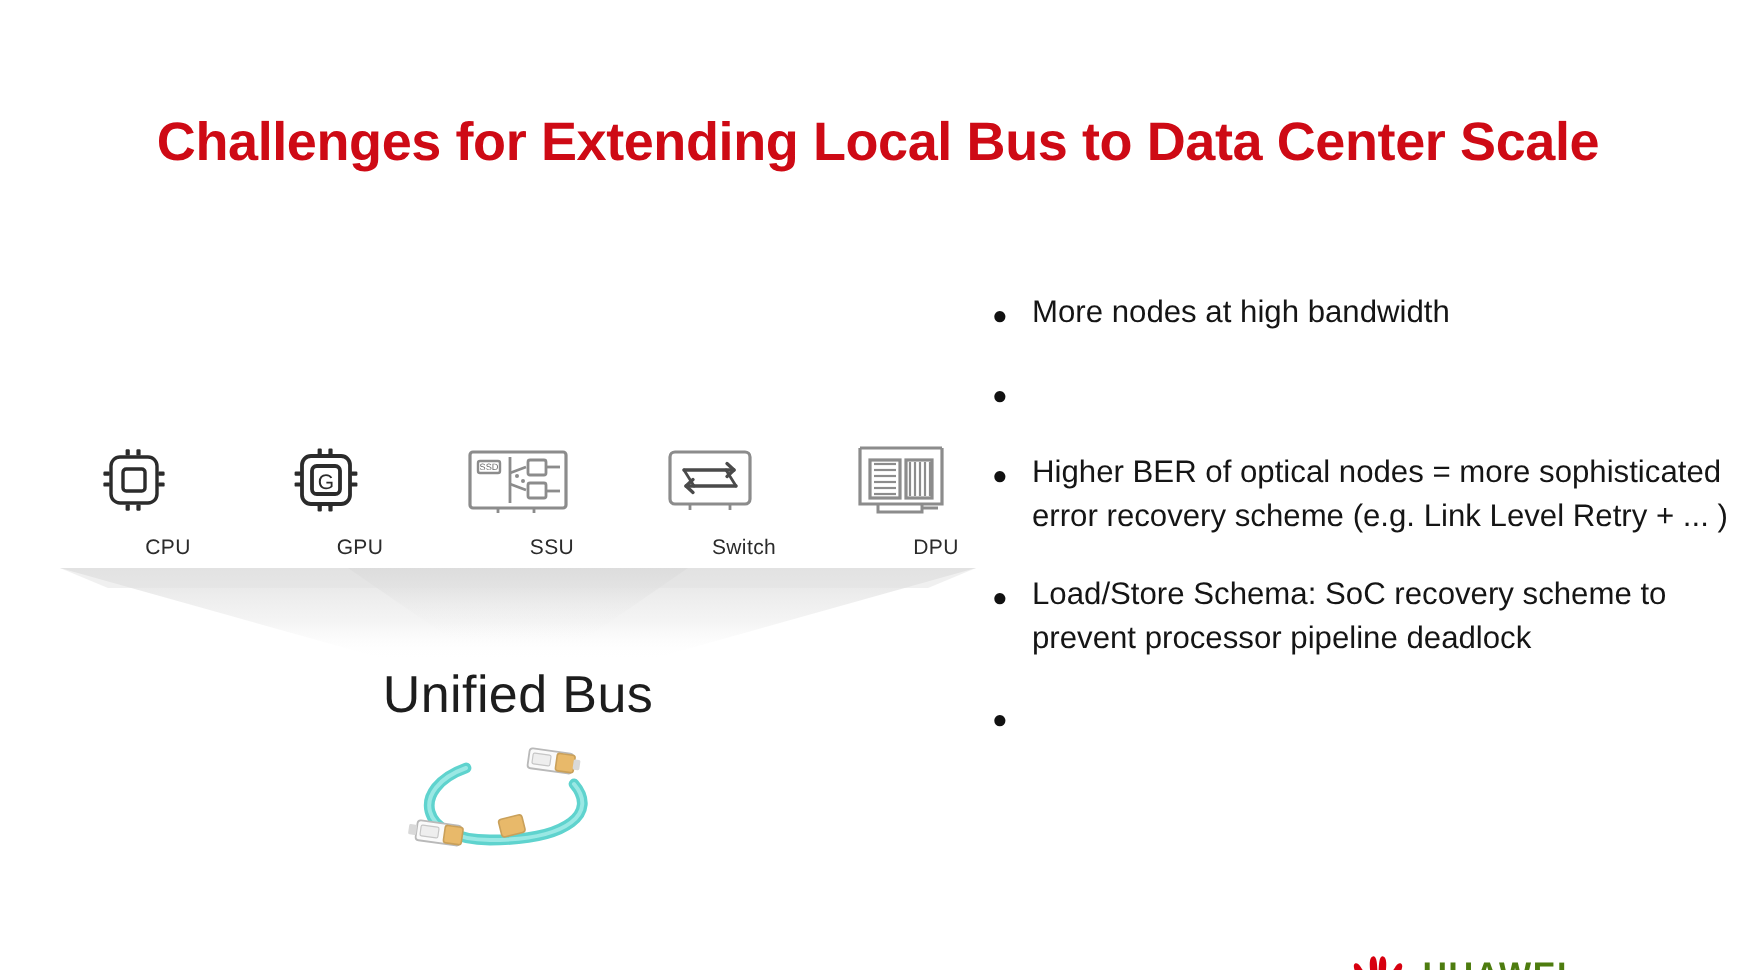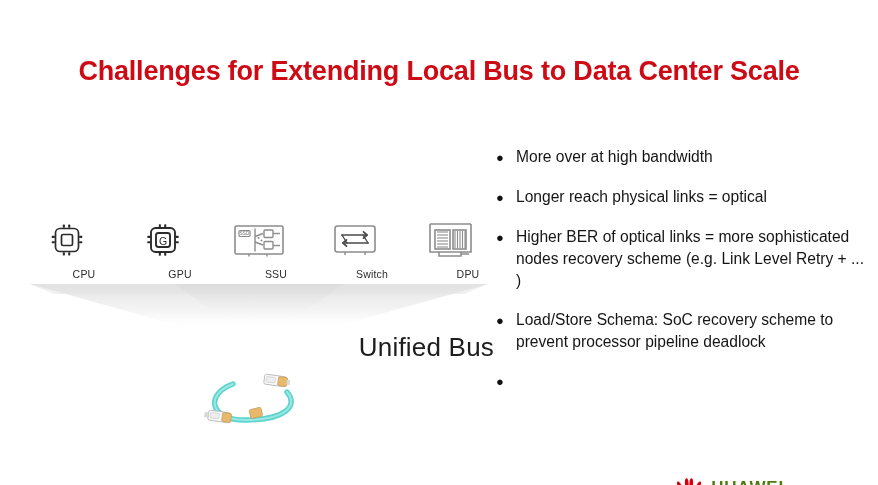--- a/index.html
+++ b/index.html
@@ -72,21 +72,21 @@
     position: absolute;
     left: 0; top: 66px;
     width: 470px; height: 64px;
     pointer-events: none;
   }
 
   #unified-bus-label {
     position: absolute;
     left: 0; top: 114px;
     width: 470px;
-    text-align: right;
+    text-align: center;
     font-size: 26px;
     color: #1d1d1d;
     font-weight: 400;
     letter-spacing: 0.2px;
     font-family: "Liberation Sans", sans-serif;
   }
 
   #cable-wrap {
     position: absolute;
     left: 0; top: 152px;
@@ -323,31 +323,30 @@
         </g>
       </svg>
     </div>
 
   </div>
 
   <div id="bullets">
 
     <div class="bullet">
       <span class="bullet-dot">●</span>
-      <span class="bullet-text">More over at high bandwidth</span>
-    </div>
-
-    <div class="bullet">
-      <span class="bullet-dot">●</span>
-      <span class="bullet-text">Longer reach physical links = optical</span>
-    </div>
-
-    <div class="bullet">
-      <span class="bullet-dot">●</span>
-      <span class="bullet-text">Higher BER of optical links = more sophisticated nodes recovery scheme (e.g. Link Level Retry + ... )</span>
+      <span class="bullet-text">More nodes at high bandwidth</span>
+    </div>
+
+    <div class="bullet">
+      <span class="bullet-dot">●</span>
+    </div>
+
+    <div class="bullet">
+      <span class="bullet-dot">●</span>
+      <span class="bullet-text">Higher BER of optical nodes = more sophisticated error recovery scheme (e.g. Link Level Retry + ... )</span>
     </div>
 
     <div class="bullet">
       <span class="bullet-dot">●</span>
       <span class="bullet-text">Load/Store Schema: SoC recovery scheme to prevent processor pipeline deadlock</span>
     </div>
 
     <div class="bullet">
       <span class="bullet-dot">●</span>
     </div>

